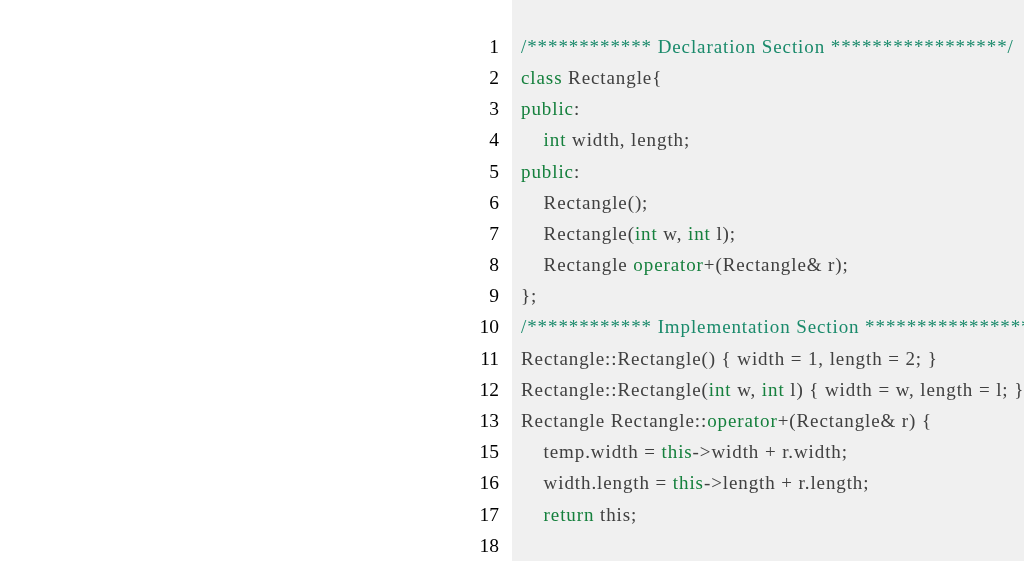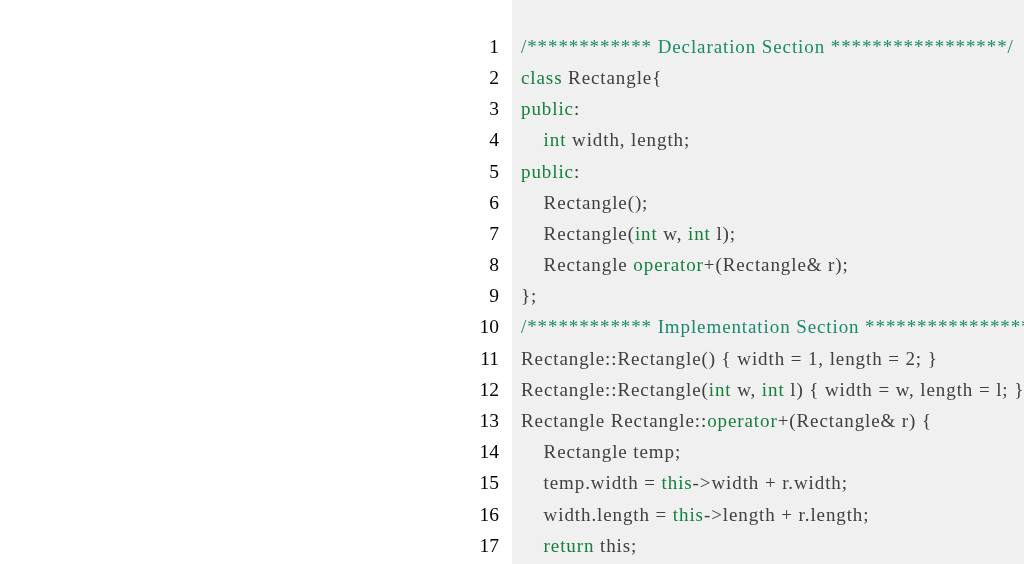--- a/index.html
+++ b/index.html
@@ -118,24 +118,20 @@
         </tr>
         <tr>
           <td class="gutter">12</td>
           <td class="code"><span class="plain">Rectangle::Rectangle(</span><span class="kw">int</span><span class="plain"> w, </span><span class="kw">int</span><span class="plain"> l) { width = w, length = l; }</span></td>
         </tr>
         <tr>
           <td class="gutter">13</td>
           <td class="code"><span class="plain">Rectangle Rectangle::</span><span class="kw">operator</span><span class="plain">+(Rectangle&amp; r) {</span></td>
         </tr>
         <tr>
-          <td class="gutter">14</td>
-          <td class="code"><span class="plain">    Rectangle temp;</span></td>
-        </tr>
-        <tr>
           <td class="gutter">15</td>
           <td class="code"><span class="plain">    temp.width = </span><span class="kw">this</span><span class="plain">-&gt;width + r.width;</span></td>
         </tr>
         <tr>
           <td class="gutter">16</td>
           <td class="code"><span class="plain">    width.length = </span><span class="kw">this</span><span class="plain">-&gt;length + r.length;</span></td>
         </tr>
         <tr>
           <td class="gutter">17</td>
           <td class="code"><span class="plain">    </span><span class="kw">return</span><span class="plain"> this;</span></td>

